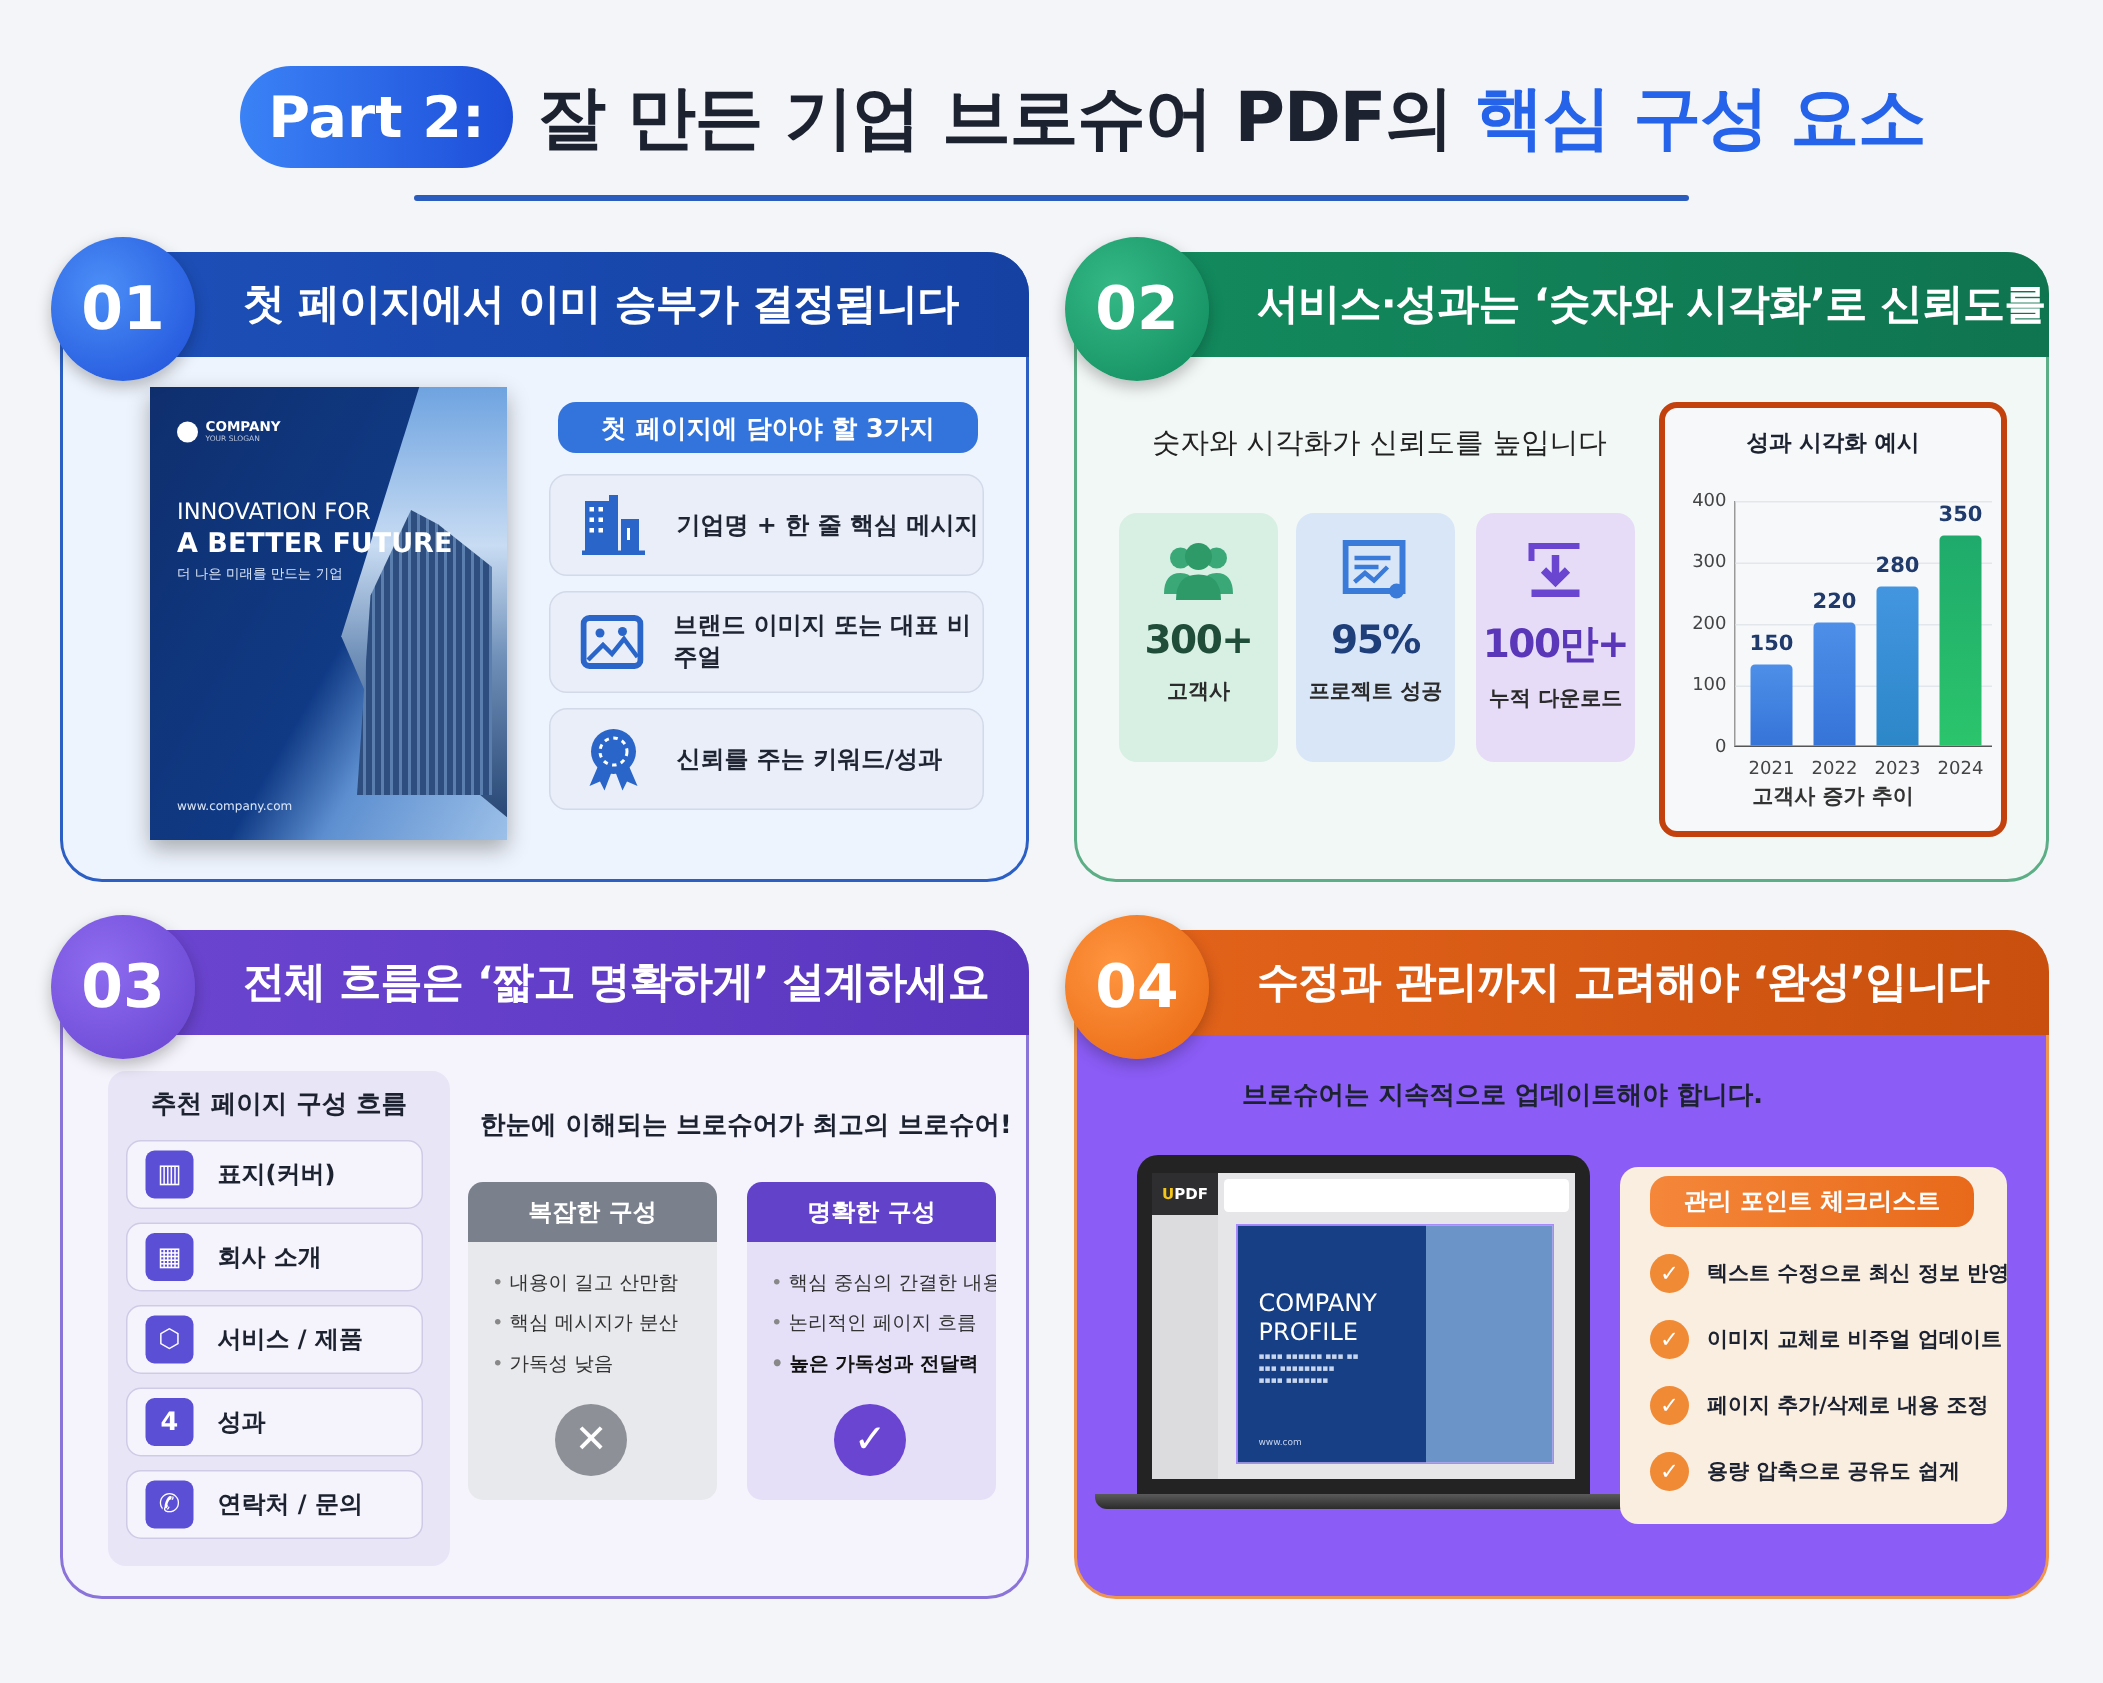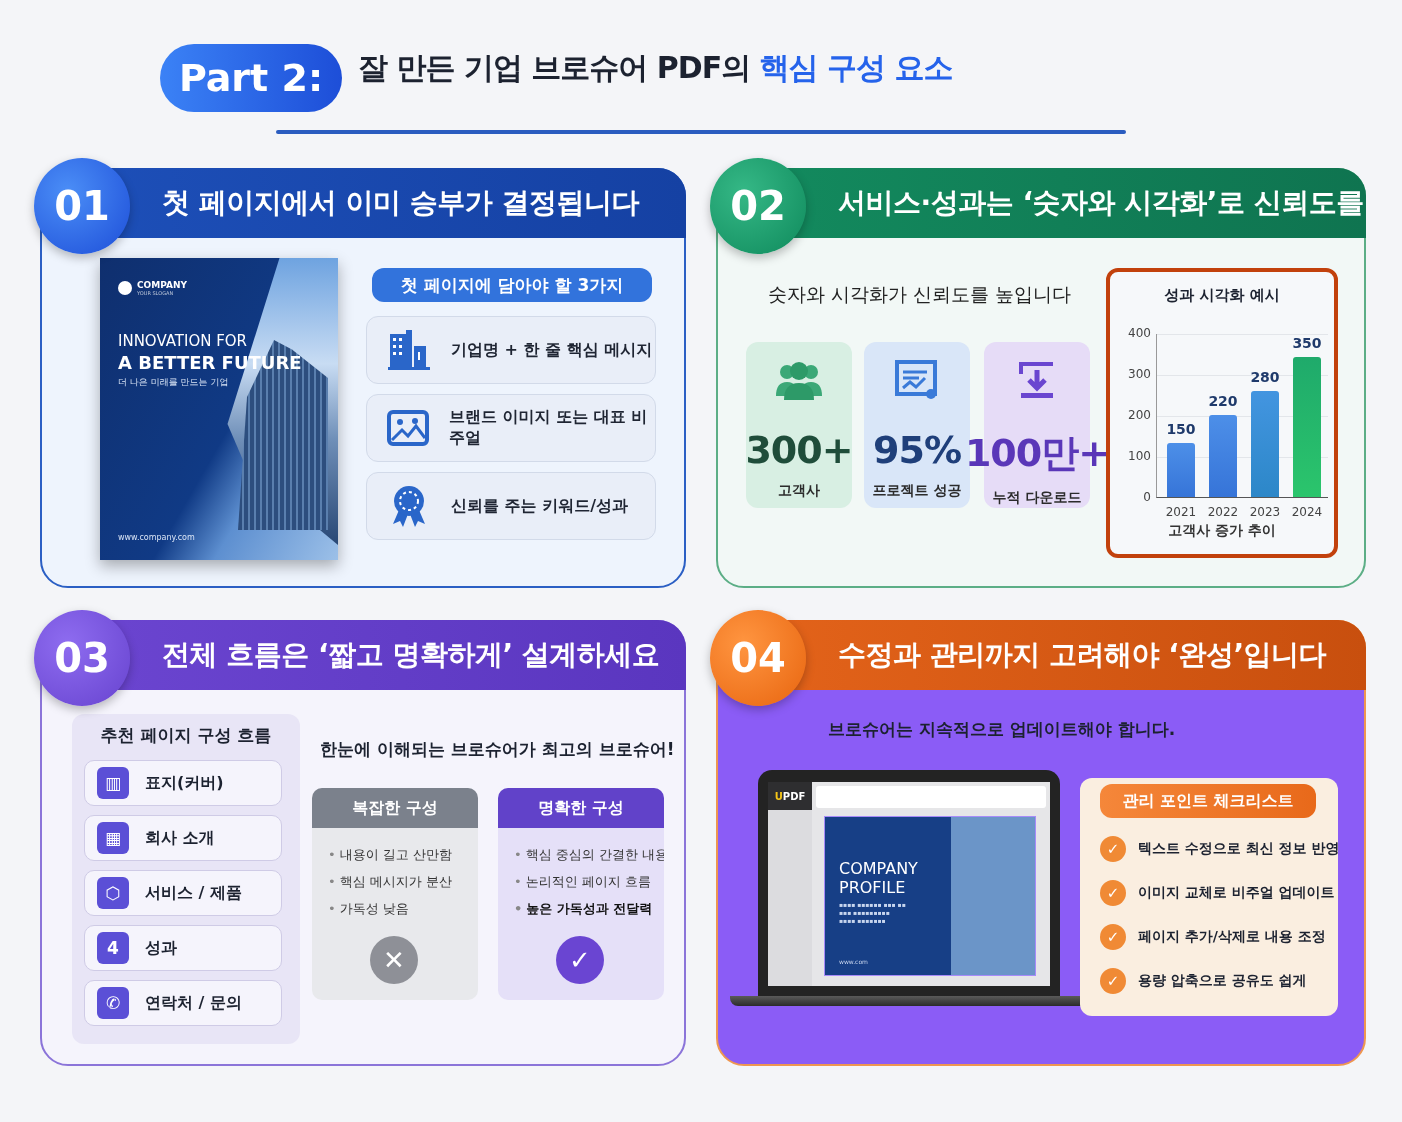--- a/index.html
+++ b/index.html
@@ -1,19 +1,19 @@
 <!DOCTYPE html>
 <html><head>
 <meta charset="utf-8">
 <style>
 *{box-sizing:border-box;margin:0;padding:0}
 body{width:1402px;height:1122px;background:#f4f5f8;font-family:"DejaVu Sans","Liberation Sans",sans-serif;color:#1c2230;position:relative;overflow:hidden}
 .hdr{position:absolute;left:0;top:40px;width:1402px;height:80px}
 .pill{position:absolute;left:160px;top:4px;width:182px;height:68px;border-radius:34px;background:linear-gradient(90deg,#3b82f6,#1d4ed8);color:#fff;font-weight:bold;font-size:38px;display:flex;align-items:center;justify-content:center}
-.htitle{position:absolute;left:358px;top:8px;font-size:30px;font-weight:bold;letter-spacing:-1px;white-space:nowrap}
+.htitle{position:absolute;left:358px;top:8px;font-size:46px;font-weight:bold;letter-spacing:-1px;white-space:nowrap}
 .htitle .hl{color:#2563eb}
 .hline{position:absolute;left:276px;top:90px;width:850px;height:4px;background:#2a5cc0;border-radius:2px}
 
 .card{position:absolute;border-radius:28px;border:2px solid;overflow:visible}
 .card .band{position:absolute;left:40px;top:-2px;right:-2px;height:70px;border-radius:0 28px 0 0;color:#fff;font-size:28px;font-weight:bold;display:flex;align-items:center;padding-left:80px;white-space:nowrap;letter-spacing:-0.5px}
 .card .num{position:absolute;left:-8px;top:-12px;width:96px;height:96px;border-radius:50%;color:#fff;font-size:40px;font-weight:bold;display:flex;align-items:center;justify-content:center;box-shadow:0 4px 10px rgba(0,0,0,.25);z-index:2}
 .c1{left:40px;top:168px;width:646px;height:420px;border-color:#2b5fc4;background:#eef4fd}
 .c1 .band{background:linear-gradient(90deg,#1d4fb8,#1541a3)}
 .c1 .num{background:radial-gradient(circle at 35% 35%,#4b8ef7,#1d4ed8)}
 .c2{left:716px;top:168px;width:650px;height:420px;border-color:#5cae86;background:#f2f8f6}
@@ -37,21 +37,21 @@
 .cover .l2{position:absolute;left:18px;top:94px;color:#fff;font-size:18px;font-weight:bold;white-space:nowrap}
 .cover .l3{position:absolute;left:18px;top:118px;color:#dbe6f7;font-size:9px}
 .cover .url{position:absolute;left:18px;bottom:18px;color:#dbe6f7;font-size:8px}
 .feat-head{position:absolute;left:330px;top:98px;width:280px;height:34px;border-radius:12px;background:#3273dc;color:#fff;font-weight:bold;font-size:17px;display:flex;align-items:center;justify-content:center}
 .feat{position:absolute;left:324px;width:290px;height:68px;border-radius:12px;background:#e9eef8;border:1px solid #d2dae9;display:flex;align-items:center;padding-left:20px;gap:20px;font-size:16px;font-weight:bold;color:#1f2533}
 .feat .ic{width:44px;height:44px;display:flex;align-items:center;justify-content:center}
 
 
 .c2 .sub{position:absolute;left:50px;top:112px;font-size:19px;font-weight:normal;color:#222}
 .stat{position:absolute;top:172px;width:106px;height:166px;border-radius:12px;display:flex;flex-direction:column;align-items:center;padding-top:18px}
-.stat .v{font-size:38px;font-weight:bold;margin-top:24px;letter-spacing:-1px;white-space:nowrap}
+.stat .v{font-size:26px;font-weight:bold;margin-top:8px;letter-spacing:-1px;white-space:nowrap}
 .stat .l{font-size:14px;font-weight:bold;margin-top:10px;color:#2b2b2b}
 .chartbox{position:absolute;left:388px;top:98px;width:232px;height:290px;border-radius:12px;border:4px solid #c2410c;background:#f6f8fa}
 .chartbox .ct{position:absolute;left:0;right:0;top:14px;text-align:center;font-size:15px;font-weight:bold}
 .chartbox .cx{position:absolute;left:0;right:0;bottom:14px;text-align:center;font-size:14px;font-weight:bold;color:#333}
 .plot{position:absolute;left:46px;top:62px;width:172px;height:164px;border-left:1px solid #999;border-bottom:1.5px solid #555}
 .grid{position:absolute;left:0;right:0;height:1px;background:#e3e6ea}
 .ytick{position:absolute;left:-38px;width:32px;text-align:right;font-size:12px;color:#444}
 .bar{position:absolute;bottom:0;width:28px;border-radius:3px 3px 0 0}
 .bar .bv{position:absolute;top:-22px;left:-10px;width:48px;text-align:center;font-size:14px;font-weight:bold;color:#1f3a6b}
 .xlab{position:absolute;bottom:-22px;width:42px;margin-left:-7px;text-align:center;font-size:12px;color:#444}

